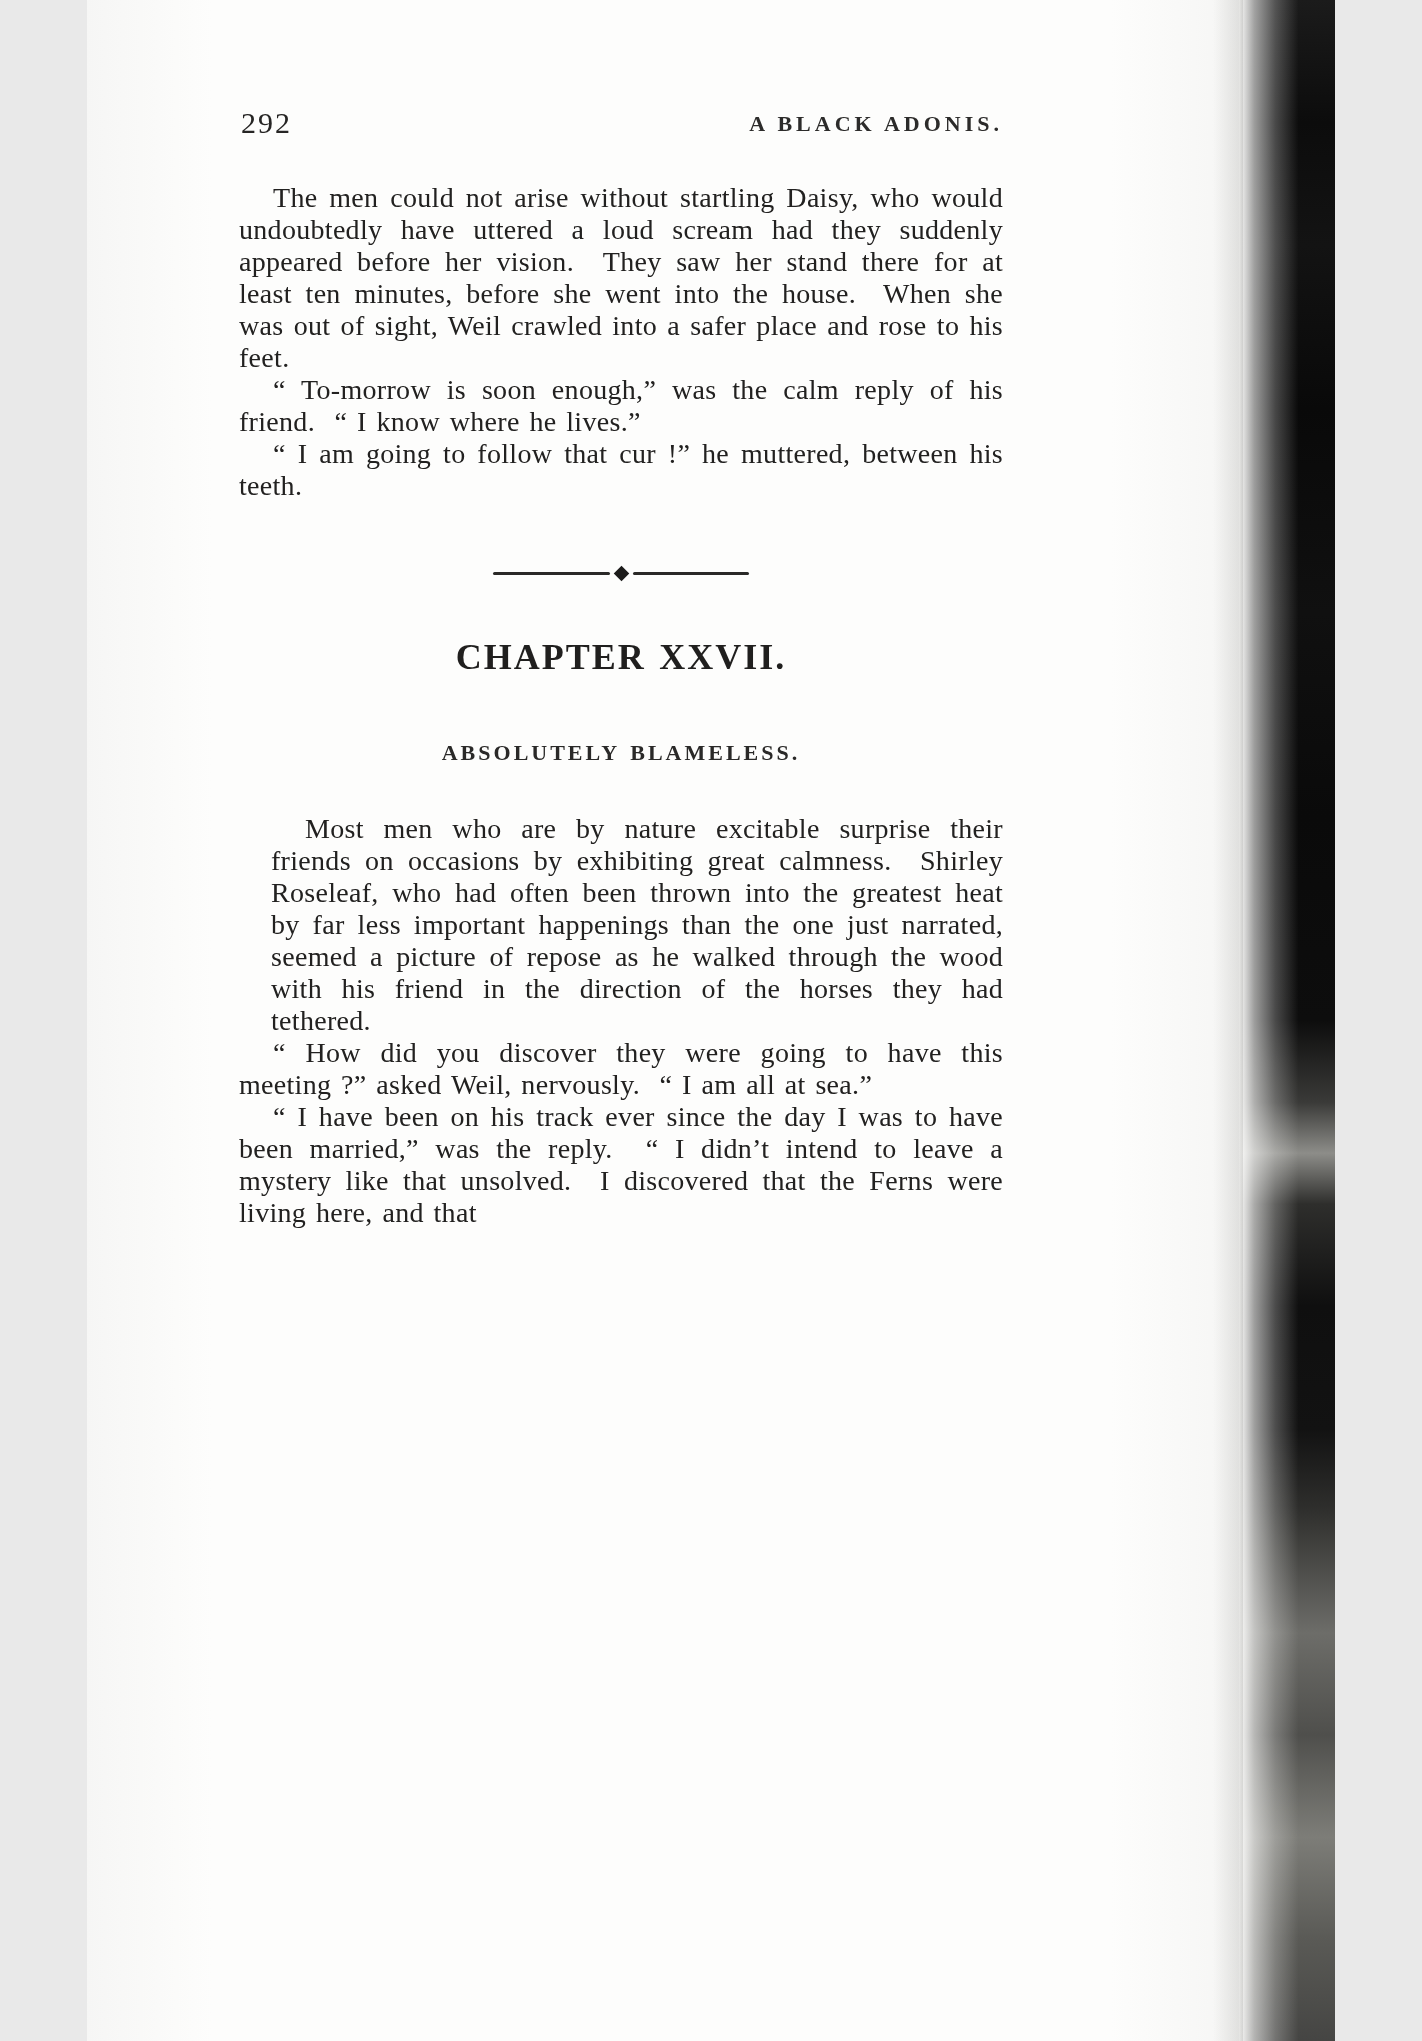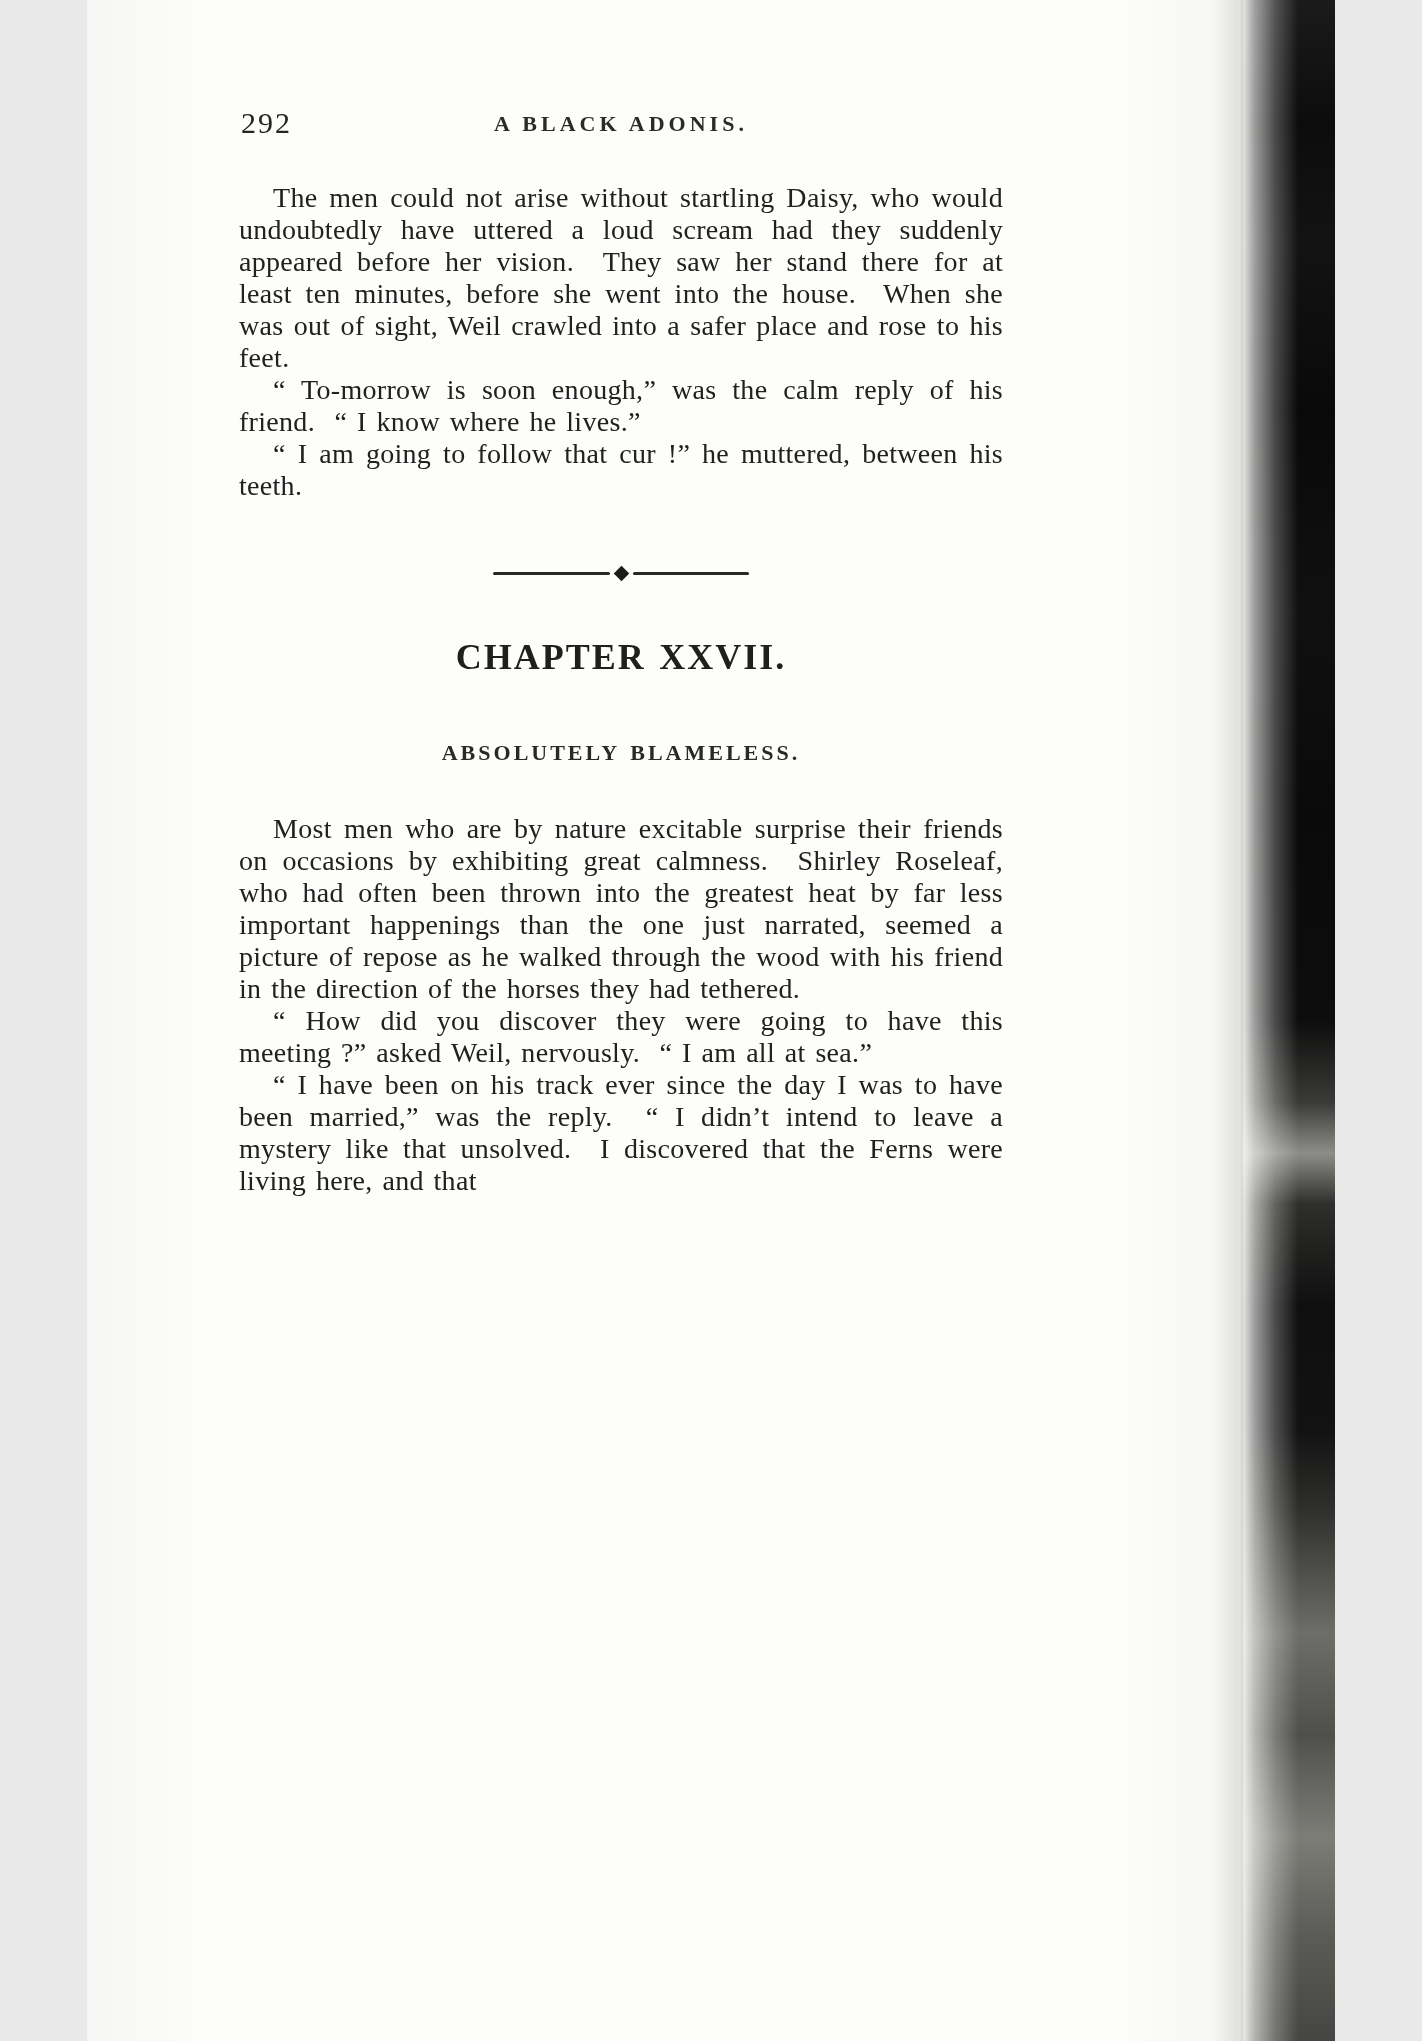--- a/index.html
+++ b/index.html
@@ -30,21 +30,21 @@
   .page-number {
     position: absolute;
     left: 2px;
     top: 0;
     font-size: 30px;
     letter-spacing: 2px;
     color: #262524;
   }
   .running-title {
     display: block;
-    text-align: center;
+    text-align: right;
     padding-top: 5px;
     font-size: 22px;
     font-weight: bold;
     letter-spacing: 4px;
     color: #2c2b2a;
   }
 
   .text-block {
     margin-top: 36px;
     font-size: 28px;
@@ -94,20 +94,21 @@
     margin: 64px 0 0 0;
     text-align: center;
     font-size: 22px;
     font-weight: bold;
     letter-spacing: 3px;
     color: #2a2928;
   }
 
   .section-2 .body-para:first-child {
     margin-top: 44px;
+    margin-left: 32px;
   }
 
   
   .scan-edge {
     position: absolute;
     top: 0;
     right: 0;
     width: 96px;
     height: 100%;
     background: linear-gradient(to bottom,

